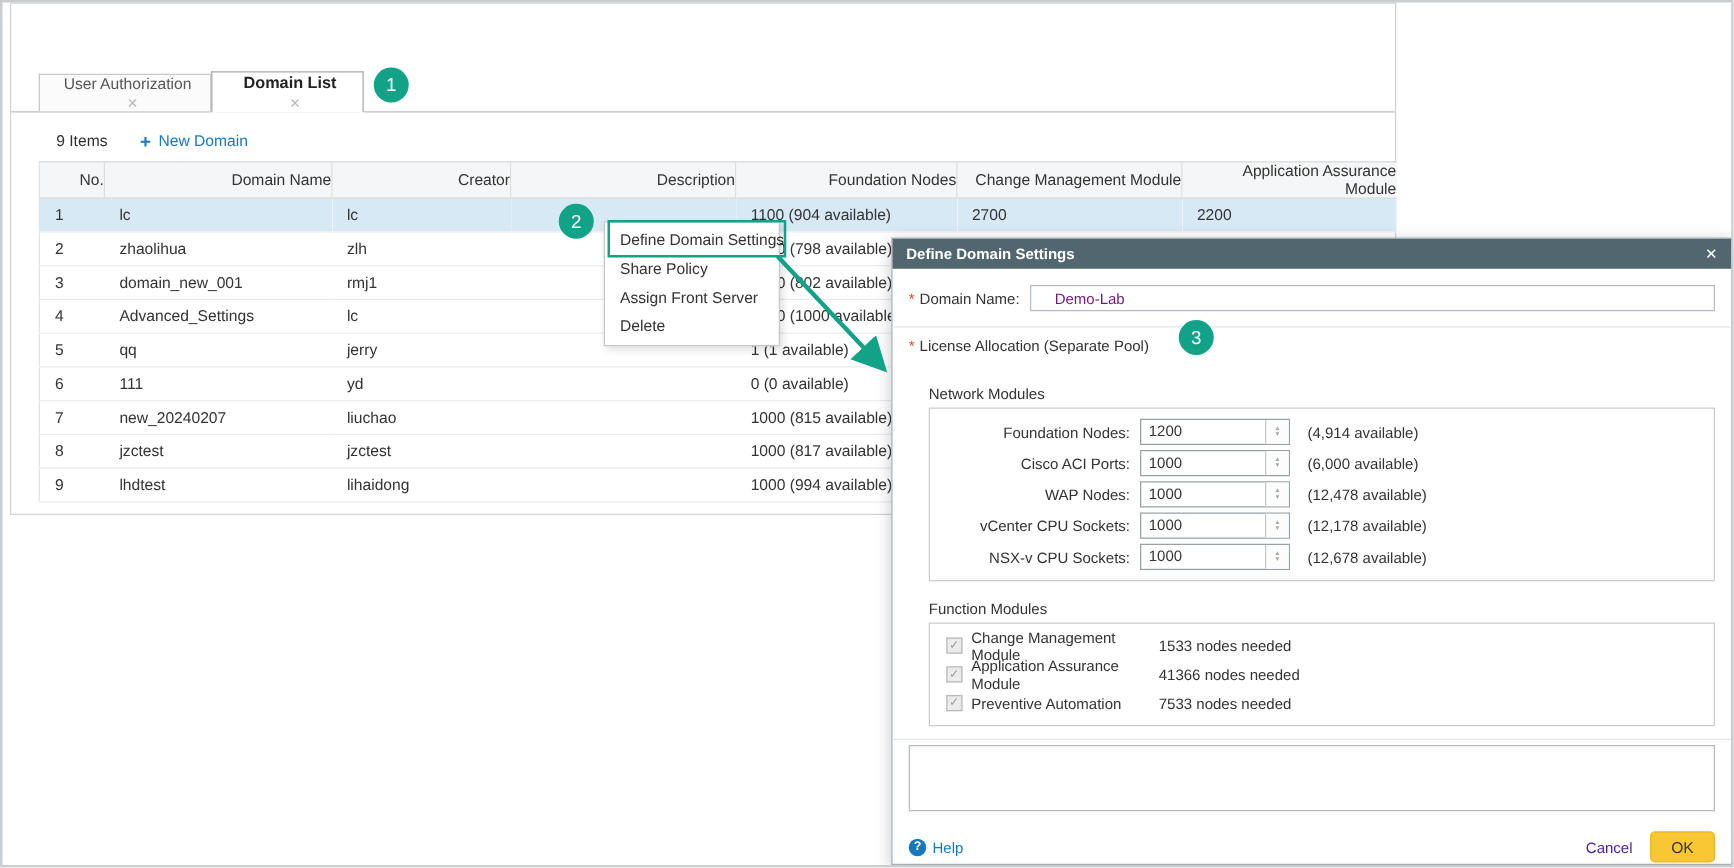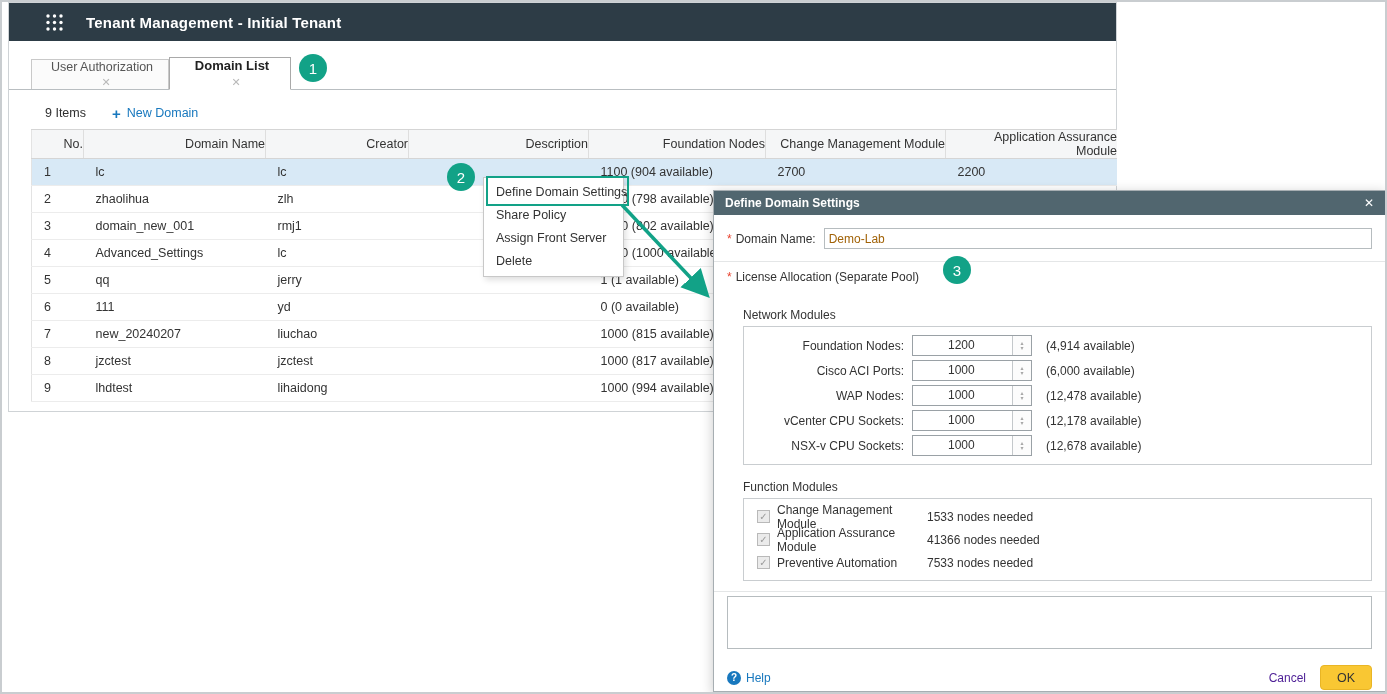--- a/index.html
+++ b/index.html
@@ -53,29 +53,29 @@
 
   
   .dialog { position:absolute; left:713px; top:190px; width:673px; height:502px; background:#fff;
     border:1px solid #a7aeb2; box-shadow:0 3px 12px rgba(0,0,0,.22); z-index:10; }
   .dlg-titlebar { height:24px; background:#51666f; color:#fff; display:flex; align-items:center;
     justify-content:space-between; padding:0 11px; font-size:12px; font-weight:bold; }
   .dlg-close { font-size:12px; cursor:pointer; font-weight:normal; }
   .dlg-body { padding:0 13px; font-size:12px; color:#333; }
   .req { color:#e8422e; margin-right:4px; }
   .domain-row { margin-top:12px; display:flex; align-items:center; height:23px; }
-  .domain-input { flex:1; margin-left:8px; height:21px; border:1px solid #b6bcbf; padding:0 4px;
-    font-size:12px; color:#a16207; font-family:inherit; }
+  .domain-input { flex:1; margin-left:8px; height:21px; border:1px solid #b6bcbf; padding:0 19px;
+    font-size:12px; color:#701a75; font-family:inherit; }
   .dlg-divider { border:none; border-top:1px solid #e4e6e7; margin:11px -13px 0; }
   .section-label { margin-top:8px; display:flex; align-items:center; }
   .sub-label { margin-top:24px; margin-left:16px; }
   .group-box { margin-left:16px; margin-top:4px; border:1px solid #c9cdd0; padding:6px 0; }
   .net-row { height:25px; display:flex; align-items:center; }
   .net-lab { width:160px; text-align:right; }
-  .spinner { margin-left:8px; width:120px; height:21px; border:1px solid #9aa1a6; display:flex; background:#fff;padding-left:29px; }
+  .spinner { margin-left:8px; width:120px; height:21px; border:1px solid #9aa1a6; display:flex; background:#fff; }
   .spin-val { flex:1; padding-left:6px; line-height:19px; }
   .spin-btns { width:19px; border-left:1px solid #c4c8cb; display:flex; flex-direction:column;
     align-items:center; justify-content:center; color:#a7a7a7; font-size:6px; line-height:5px; background:#fcfcfc; cursor:pointer; }
   .avail { margin-left:14px; }
   .fn-row { height:23px; display:flex; align-items:center; padding-left:13px; }
   .cb { width:13px; height:13px; background:#ebebeb; border:1px solid #b9b9b9; color:#9b9b9b;
     font-size:10px; line-height:11px; text-align:center; }
   .module-label { margin-left:7px; width:150px; }
   .desc-label { margin-top:7px; }
   .desc-textarea { width:100%; height:53px; margin-top:4px; border:1px solid #b6bcbf; resize:none; font-family:inherit; }
@@ -87,36 +87,20 @@
   .cancel-link { color:#4c1d95; margin-right:14px; cursor:pointer; }
   .ok-button { width:52px; height:25px; background:#f9c733; border:1px solid #e9b525; border-radius:4px;
     color:#333; font-size:12.5px; display:flex; align-items:center; justify-content:center; cursor:pointer; }
 </style>
 </head>
 <body>
 
 <div class="screen">
 
   <div class="main-panel">
-    <div class="app-header">
-      <svg class="grid-icon" viewBox="0 0 19 19">
-        <g fill="#ffffff">
-          <circle cx="3" cy="3" r="1.7"></circle>
-            <circle cx="9.5" cy="3" r="1.7"></circle>
-            <circle cx="16" cy="3" r="1.7"></circle>
-          <circle cx="3" cy="9.5" r="1.7"></circle>
-            <circle cx="9.5" cy="9.5" r="1.7"></circle>
-            <circle cx="16" cy="9.5" r="1.7"></circle>
-          <circle cx="3" cy="16" r="1.7"></circle>
-            <circle cx="9.5" cy="16" r="1.7"></circle>
-            <circle cx="16" cy="16" r="1.7"></circle>
-        </g>
-      </svg>
-      <span class="app-title">Tenant Management - Initial Tenant</span>
-    </div>
 
     <div class="tabbar">
       <div class="tab inactive">
         <span>User Authorization</span>
         <span class="tab-close">✕</span>
       </div>
       <div class="tab active">
         <span>Domain List</span>
         <span class="tab-close">✕</span>
       </div>

